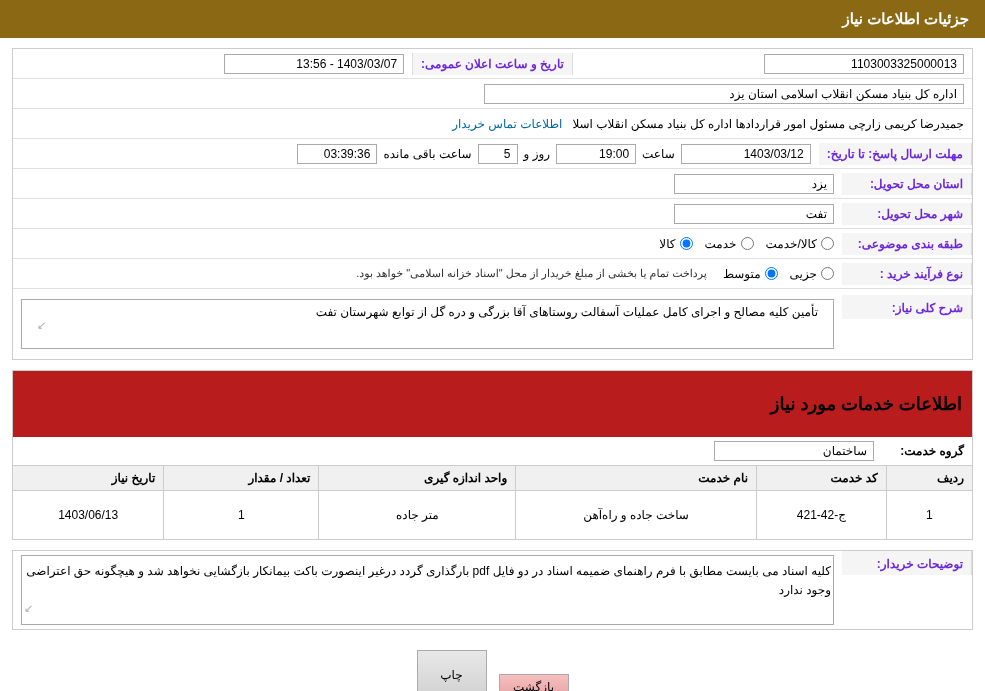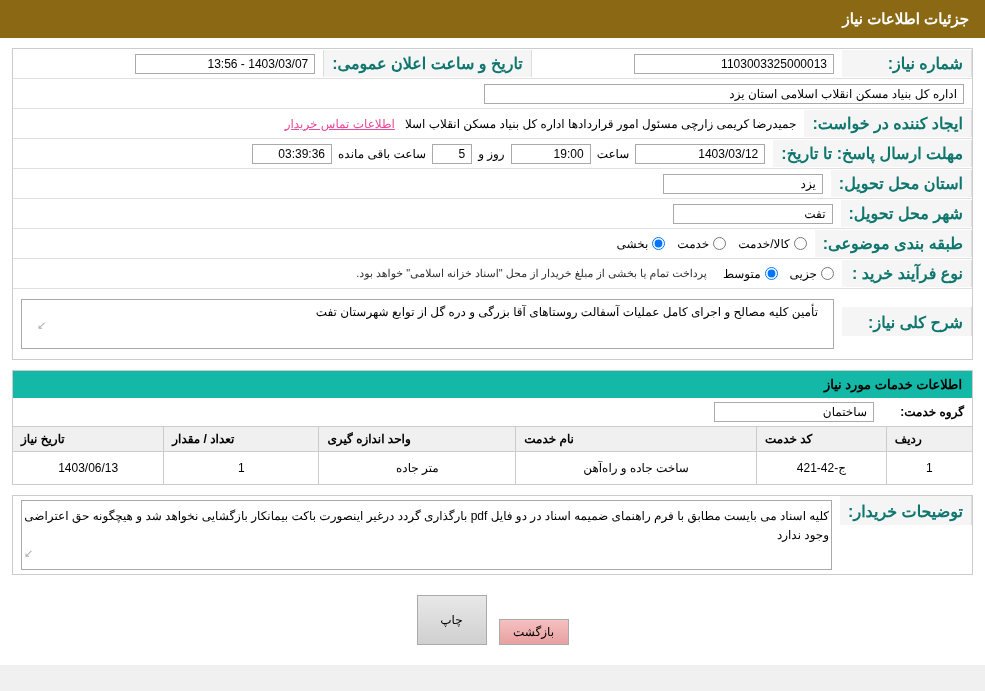--- a/index.html
+++ b/index.html
@@ -36,26 +36,26 @@
       border-bottom: 1px solid #e0e0e0;
       min-height: 30px;
     }
     .row:last-child {
       border-bottom: none;
     }
     .label-cell {
       background: #f5f5f5;
       padding: 4px 8px;
       font-weight: bold;
-      color: #0f766e;
+      color: #6d28d9;
       white-space: nowrap;
       min-width: 130px;
       text-align: right;
       border-right: 1px solid #ddd;
-      font-size: 16px;
+      font-size: 12px;
     }
     .value-cell {
       padding: 4px 8px;
       flex: 1;
       text-align: right;
       font-size: 12px;
     }
     .input-box {
       border: 1px solid #aaa;
       background: #fff;
@@ -67,22 +67,21 @@
     .input-medium {
       width: 160px;
     }
     .input-small {
       width: 80px;
     }
     .date-input {
       width: 130px;
     }
     .blue-link {
-      color: #ec4899;
-      text-decoration: underline;
+      color: #0369a1;
       cursor: pointer;
     }
     .radio-group {
       display: flex;
       align-items: center;
       gap: 12px;
       direction: rtl;
     }
     .radio-item {
       display: flex;
@@ -96,44 +95,44 @@
       direction: rtl;
     }
     .small-label {
       font-size: 12px;
       white-space: nowrap;
     }
     .services-section {
       margin-bottom: 10px;
     }
     .services-title {
-      background: #14b8a6;
-      border: 1px solid #ccc;
-      padding: 6px 10px;
+      background: #b91c1c;
+      border: 1px solid #ccc;
+      padding: 22px 10px;
       font-weight: bold;
-      font-size: 13px;
+      font-size: 18px;
       text-align: right;
       border-bottom: none;
     }
     .services-table {
       width: 100%;
       border-collapse: collapse;
       border: 1px solid #ccc;
     }
     .services-table th {
       background: #f0f0f0;
       border: 1px solid #ccc;
       padding: 5px 8px;
       font-size: 12px;
-      text-align: left;
+      text-align: right;
       font-weight: bold;
     }
     .services-table td {
       border: 1px solid #ccc;
-      padding: 9px 8px;
+      padding: 17px 8px;
       font-size: 12px;
       text-align: center;
     }
     .buttons-row {
       display: flex;
       justify-content: center;
       gap: 12px;
       padding: 10px;
     }
     .btn {
@@ -169,39 +168,37 @@
   <div class="header-bar">
     <span>جزئیات اطلاعات نیاز</span>
   </div>
 
   <div class="content">
 
     <div class="form-section">
 
       <div class="row">
 
-        <div class="label-cell">شماره نیاز:</div>
         <div class="value-cell">
           <input type="text" class="input-box input-medium" style="width: 200px;" value="1103003325000013">
         </div>
 
         <div class="label-cell" style="border-right: 1px solid #ddd; border-left: 1px solid #ddd;">تاریخ و ساعت اعلان عمومی:</div>
         <div class="value-cell">
           <input type="text" class="input-box" style="width: 180px;" value="1403/03/07 - 13:56">
         </div>
       </div>
 
       <div class="row">
         <div class="value-cell">
           <input type="text" class="input-box" style="width: 480px;" value="اداره کل بنیاد مسکن انقلاب اسلامی استان یزد">
         </div>
       </div>
 
       <div class="row">
-        <div class="label-cell">ایجاد کننده در خواست:</div>
         <div class="value-cell">
           <span>جمیدرضا کریمی زارچی مسئول امور قراردادها اداره کل بنیاد مسکن انقلاب اسلا</span>
           &nbsp;
           <a class="blue-link">اطلاعات تماس خریدار</a>
         </div>
       </div>
 
       <div class="row">
         <div class="label-cell">مهلت ارسال پاسخ: تا تاریخ:</div>
         <div class="value-cell">
@@ -238,21 +235,21 @@
             <div class="radio-item">
               <input type="radio" name="category" style="">
               <span>کالا/خدمت</span>
             </div>
             <div class="radio-item">
               <input type="radio" name="category" style="">
               <span>خدمت</span>
             </div>
             <div class="radio-item">
               <input type="radio" name="category" checked="" style="">
-              <span>بخشی</span>
+              <span>کالا</span>
             </div>
           </div>
         </div>
       </div>
 
       <div class="row">
         <div class="label-cell">نوع فرآیند خرید :</div>
         <div class="value-cell">
           <div style="display:flex; align-items: center; gap: 6px; direction: rtl; flex-wrap: wrap;">
             <div class="radio-group" style="margin-left: 10px;">
@@ -264,21 +261,21 @@
                 <input type="radio" name="purchase" checked="" style="">
                 <span>متوسط</span>
               </div>
             </div>
             <span style="font-size:11px; color:#333;">پرداخت تمام یا بخشی از مبلغ خریدار از محل "اسناد خزانه اسلامی" خواهد بود.</span>
           </div>
         </div>
       </div>
 
       <div class="row" style="align-items: flex-start; padding: 6px 0;">
-        <div class="label-cell" style="padding-top:6px;margin-top:12px;">شرح کلی نیاز:</div>
+        <div class="label-cell" style="padding-top:6px;">شرح کلی نیاز:</div>
         <div class="value-cell">
           <div style="border: 1px solid #aaa; padding: 5px 15px; min-height:50px; background:#fff; font-size:12px; text-align:right;">
             <span>تأمین کلیه مصالح و اجرای کامل عملیات آسفالت روستاهای آقا بزرگی و دره گل از توابع شهرستان تفت</span>
             <div style="text-align:left; color:#aaa; font-size:11px;">↙</div>
           </div>
         </div>
       </div>
 
     </div>
 

